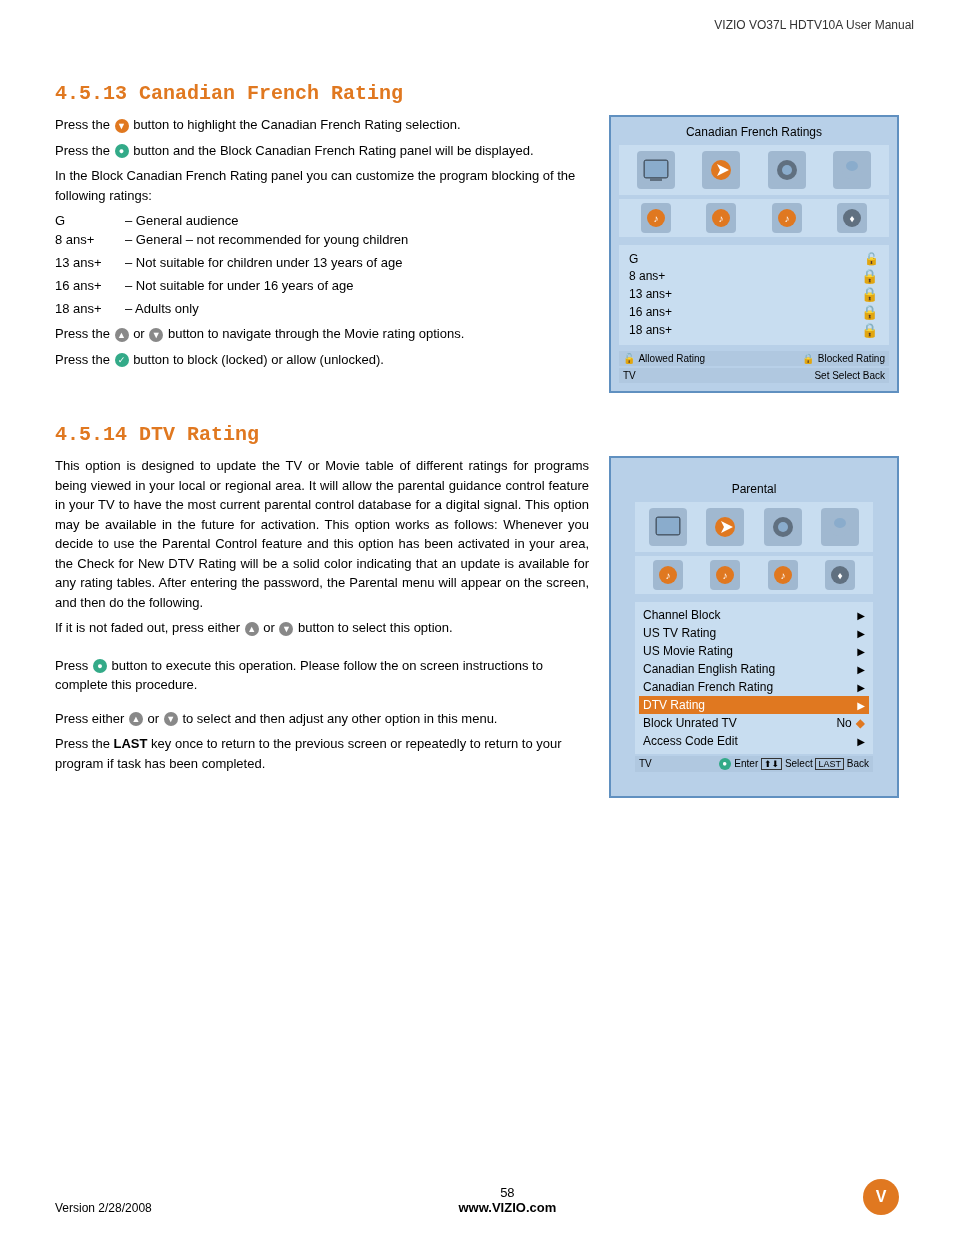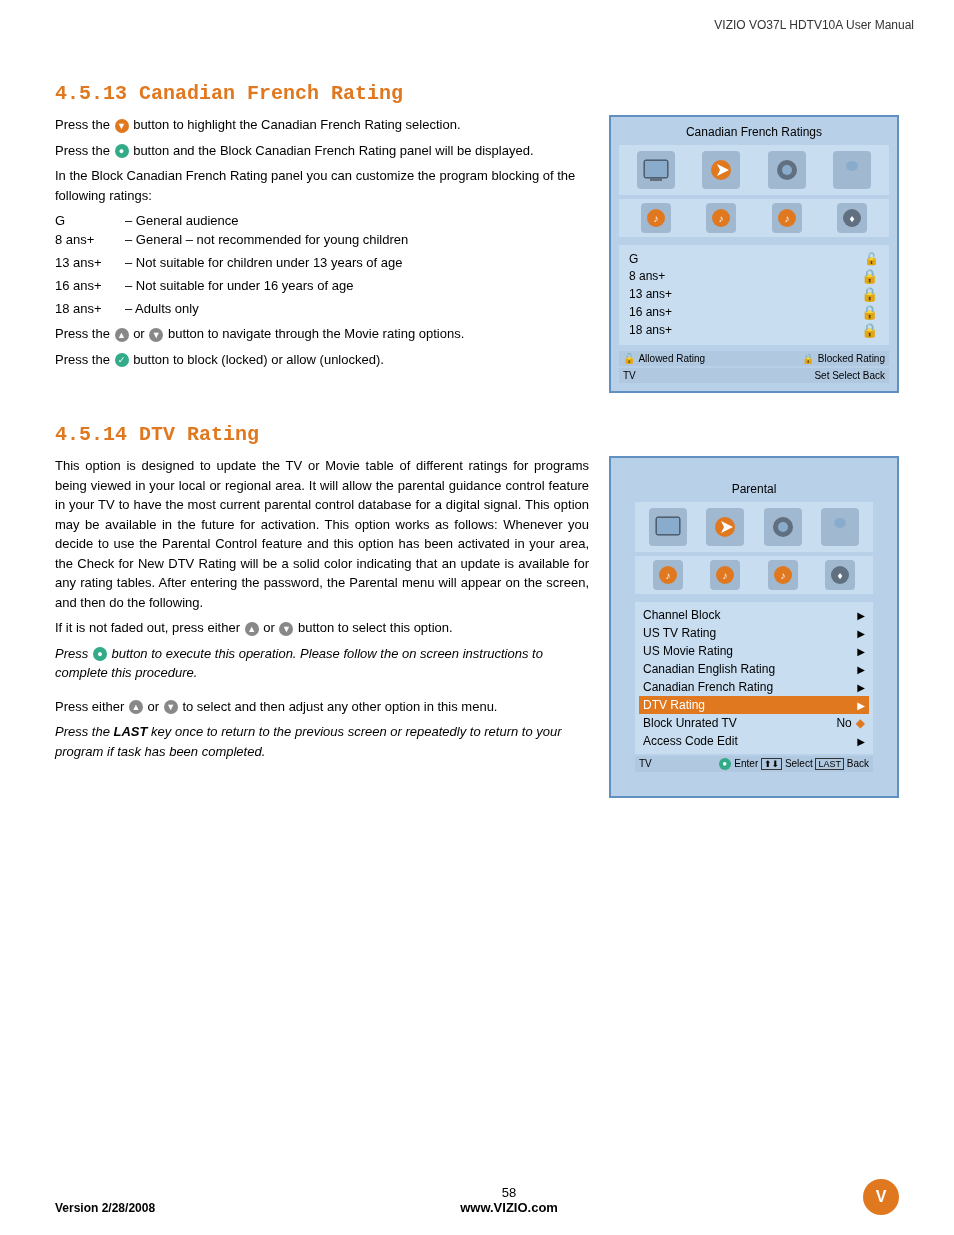--- a/index.html
+++ b/index.html
@@ -183,21 +183,20 @@
       bottom: 20px;
       left: 0;
       right: 0;
       display: flex;
       justify-content: space-between;
       align-items: flex-end;
       padding: 0 55px;
     }
     .footer-version {
       font-size: 12px;
-      font-weight: bold;
     }
     .footer-center {
       text-align: center;
       font-size: 13px;
     }
     .footer-logo {
       width: 36px;
       height: 36px;
       background: #e07820;
       border-radius: 50%;
@@ -400,35 +399,35 @@
 
 
         <p style="margin-top:6px;">
           If it is not faded out, press either
           <span class="button-icon" style="background:#888;">▲</span>
           or
           <span class="button-icon" style="background:#888;">▼</span>
           button to select this option.
         </p>
 
-        <p style="margin-top:6px;font-style:italic;">
+        <p style="margin-top:18px;">
           Press
           <span class="button-icon green">●</span>
           button to execute this operation. Please follow the on screen instructions to complete this procedure.
         </p>
 
         <p style="margin-top:14px;">
           Press either
           <span class="button-icon" style="background:#888;">▲</span>
           or
           <span class="button-icon" style="background:#888;">▼</span>
           to select and then adjust any other option in this menu.
         </p>
 
-        <p style="font-style:italic;">
+        <p style="">
           Press the <span class="bold">LAST</span> key once to return to the previous screen or repeatedly to return to your program if task has been completed.
         </p>
       </div>
 
       <div class="panel-col">
         <div class="parental-panel">
           <div class="panel-title">Parental</div>
 
           <div class="panel-icons-row">
             <div class="panel-icon">

